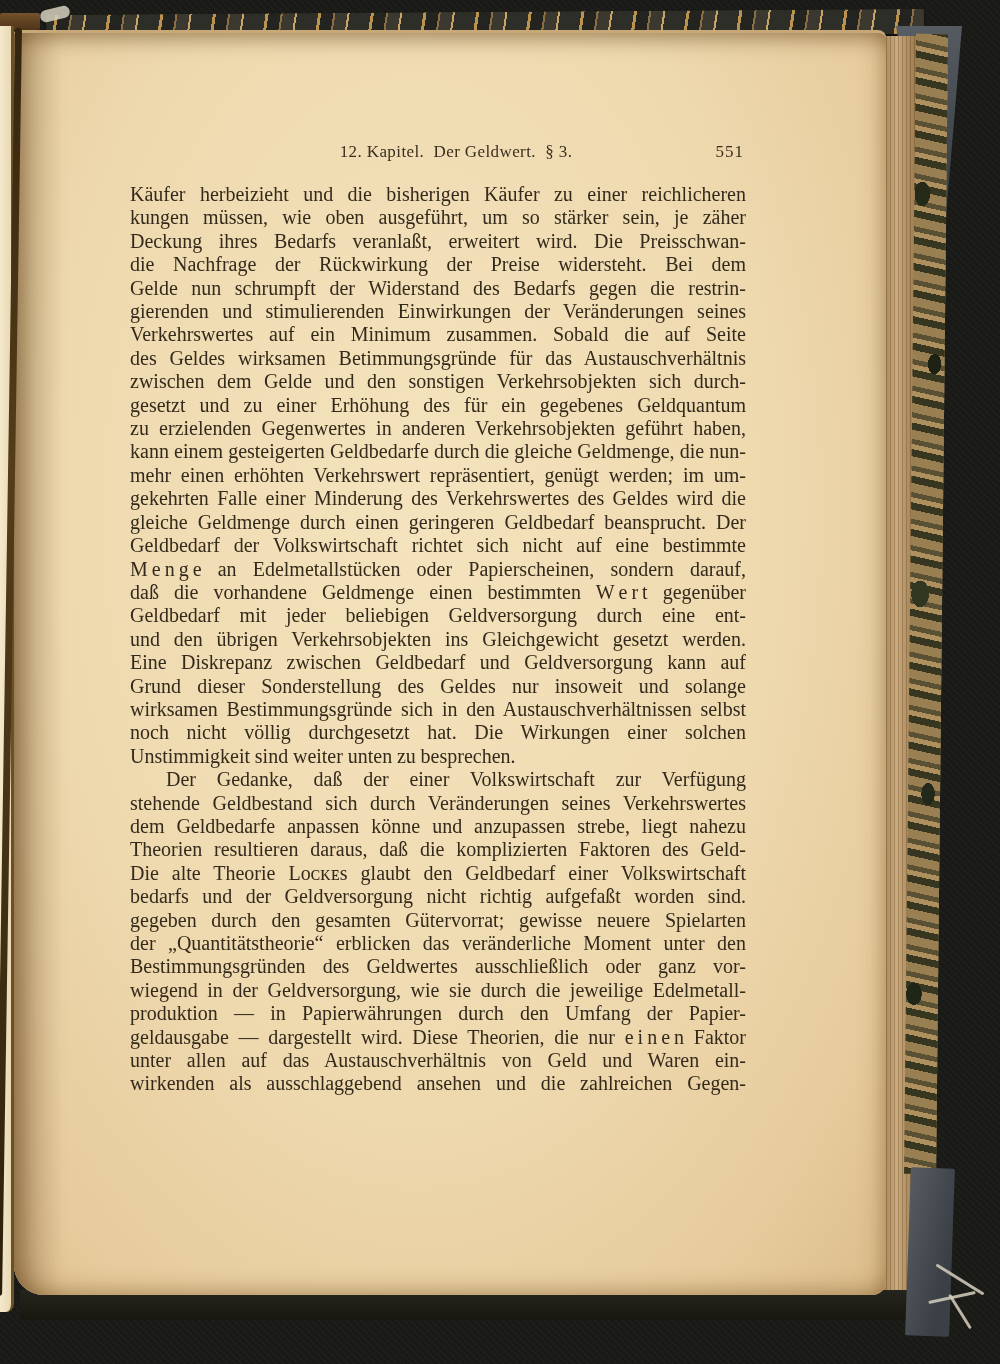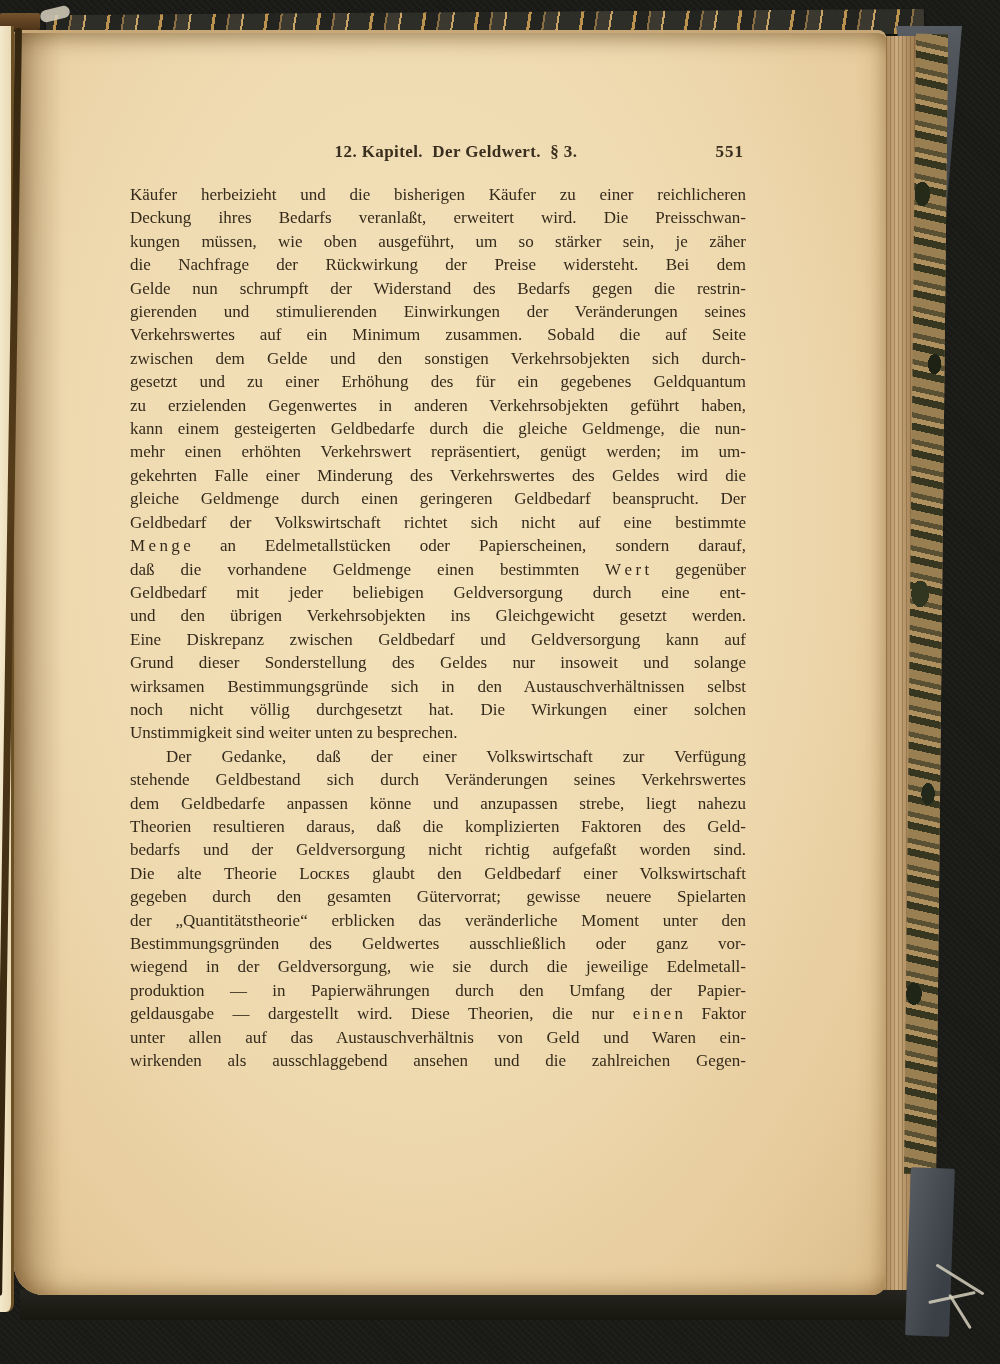--- a/index.html
+++ b/index.html
@@ -85,24 +85,24 @@
     border-top:3px solid #c9a877;
   }
   .gutter-shadow{
     position:absolute;left:15px;top:28px;width:7px;height:1268px;
     background:linear-gradient(180deg,#33250f,#553c1a 35%,#3c2b11 80%,#2a1e0c);
     transform:rotate(0.9deg);transform-origin:top left;
     border-radius:3px;
   }
   
   .text-block{position:absolute;left:116px;top:106px;width:616px;color:#342a1c;}
-  .page-header{position:relative;height:27px;font-size:17px;line-height:26px;color:#3a2f1f;font-weight:bold;}
+  .page-header{position:relative;height:27px;font-size:17px;line-height:26px;color:#3a2f1f;}
   .header-title{position:absolute;left:50%;transform:translateX(calc(-50% + 18px));white-space:pre;letter-spacing:.4px;}
   .page-number{position:absolute;right:2px;top:0;letter-spacing:1px;margin-left:32px;}
-  .page-body{margin-top:17px;font-size:17px;line-height:23.4px;}
+  .page-body{margin-top:17px;font-size:20px;line-height:23.4px;}
   .line{text-align:justify;text-align-last:justify;word-spacing:-0.2px;}
   .line.no-just{text-align-last:left;}
   .line.indent{padding-left:36px;}
 </style>
 </head>
 <body>
 
 <div class="scene">
 
   <div class="board-marble-top"></div>
@@ -122,26 +122,27 @@
   <div class="fray fray-br3"></div>
 
   <div class="page">
     <div class="text-block">
       <div class="page-header">
         <span class="header-title">12. Kapitel.  Der Geldwert.  § 3.</span>
         <span class="page-number">551</span>
       </div>
       <div class="page-body">
           <div class="line">Käufer herbeizieht und die bisherigen Käufer zu einer reichlicheren</div>
+          <div class="line">kungen müssen, wie oben ausgeführt, um so stärker sein, je zäher</div>
           <div class="line">Deckung ihres Bedarfs veranlaßt, erweitert wird.  Die Preisschwan-</div>
-          <div class="line">kungen müssen, wie oben ausgeführt, um so stärker sein, je zäher</div>
           <div class="line">die Nachfrage der Rückwirkung der Preise widersteht.  Bei dem</div>
           <div class="line">Gelde nun schrumpft der Widerstand des Bedarfs gegen die restrin-</div>
           <div class="line">gierenden und stimulierenden Einwirkungen der Veränderungen seines</div>
           <div class="line">Verkehrswertes auf ein Minimum zusammen.  Sobald die auf Seite</div>
+          <div class="line">des Geldes wirksamen Betimmungsgründe für das Austauschverhältnis</div>
           <div class="line">zwischen dem Gelde und den sonstigen Verkehrsobjekten sich durch-</div>
           <div class="line">gesetzt und zu einer Erhöhung des für ein gegebenes Geldquantum</div>
           <div class="line">zu erzielenden Gegenwertes in anderen Verkehrsobjekten geführt haben,</div>
           <div class="line">kann einem gesteigerten Geldbedarfe durch die gleiche Geldmenge, die nun-</div>
           <div class="line">mehr einen erhöhten Verkehrswert repräsentiert, genügt werden; im um-</div>
           <div class="line">gekehrten Falle einer Minderung des Verkehrswertes des Geldes wird die</div>
           <div class="line">gleiche Geldmenge durch einen geringeren Geldbedarf beansprucht.  Der</div>
           <div class="line">Geldbedarf der Volkswirtschaft richtet sich nicht auf eine bestimmte</div>
           <div class="line">M e n g e an Edelmetallstücken oder Papierscheinen, sondern darauf,</div>
           <div class="line">daß die vorhandene Geldmenge einen bestimmten W e r t gegenüber</div>
@@ -149,22 +150,22 @@
           <div class="line">und den übrigen Verkehrsobjekten ins Gleichgewicht gesetzt werden.</div>
           <div class="line">Eine Diskrepanz zwischen Geldbedarf und Geldversorgung kann auf</div>
           <div class="line">Grund dieser Sonderstellung des Geldes nur insoweit und solange</div>
           <div class="line">wirksamen Bestimmungsgründe sich in den Austauschverhältnissen selbst</div>
           <div class="line">noch nicht völlig durchgesetzt hat.  Die Wirkungen einer solchen</div>
           <div class="line no-just">Unstimmigkeit sind weiter unten zu besprechen.</div>
           <div class="line indent">Der Gedanke, daß der einer Volkswirtschaft zur Verfügung</div>
           <div class="line">stehende Geldbestand sich durch Veränderungen seines Verkehrswertes</div>
           <div class="line">dem Geldbedarfe anpassen könne und anzupassen strebe, liegt nahezu</div>
           <div class="line">Theorien resultieren daraus, daß die komplizierten Faktoren des Geld-</div>
+          <div class="line">Die alte Theorie Lᴏᴄᴋᴇs glaubt den Geldbedarf einer Volkswirtschaft</div>
           <div class="line">bedarfs und der Geldversorgung nicht richtig aufgefaßt worden sind.</div>
-          <div class="line">Die alte Theorie Lᴏᴄᴋᴇs glaubt den Geldbedarf einer Volkswirtschaft</div>
           <div class="line">gegeben durch den gesamten Gütervorrat; gewisse neuere Spielarten</div>
           <div class="line">der „Quantitätstheorie“ erblicken das veränderliche Moment unter den</div>
           <div class="line">Bestimmungsgründen des Geldwertes ausschließlich oder ganz vor-</div>
           <div class="line">wiegend in der Geldversorgung, wie sie durch die jeweilige Edelmetall-</div>
           <div class="line">produktion — in Papierwährungen durch den Umfang der Papier-</div>
           <div class="line">geldausgabe — dargestellt wird.  Diese Theorien, die nur e i n e n Faktor</div>
           <div class="line">unter allen auf das Austauschverhältnis von Geld und Waren ein-</div>
           <div class="line">wirkenden als ausschlaggebend ansehen und die zahlreichen Gegen-</div>
         </div>
     </div>

